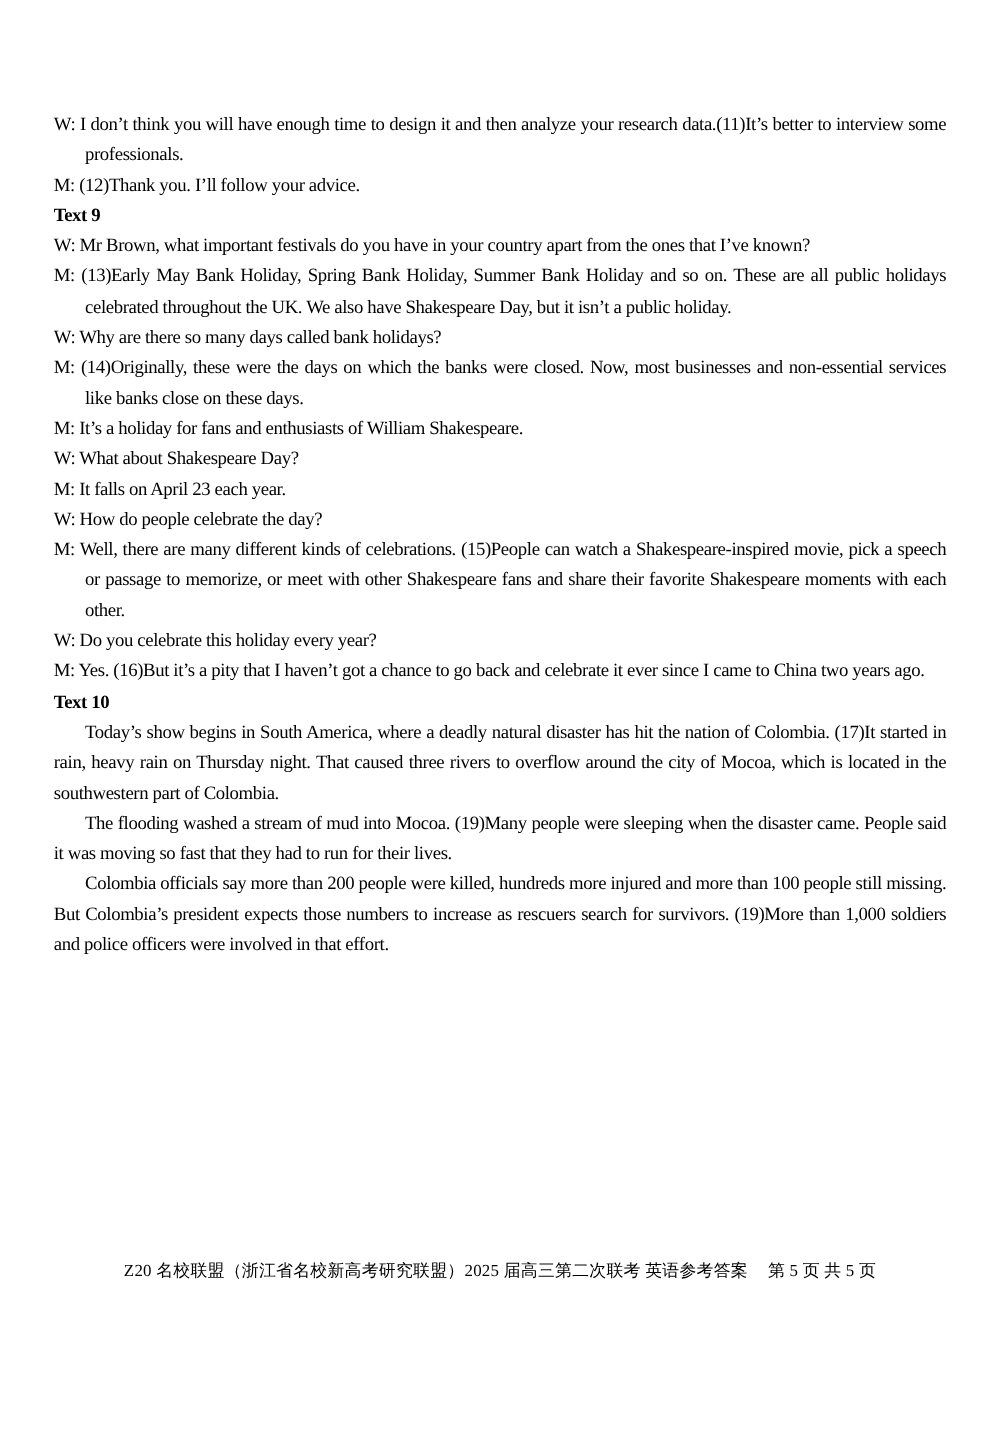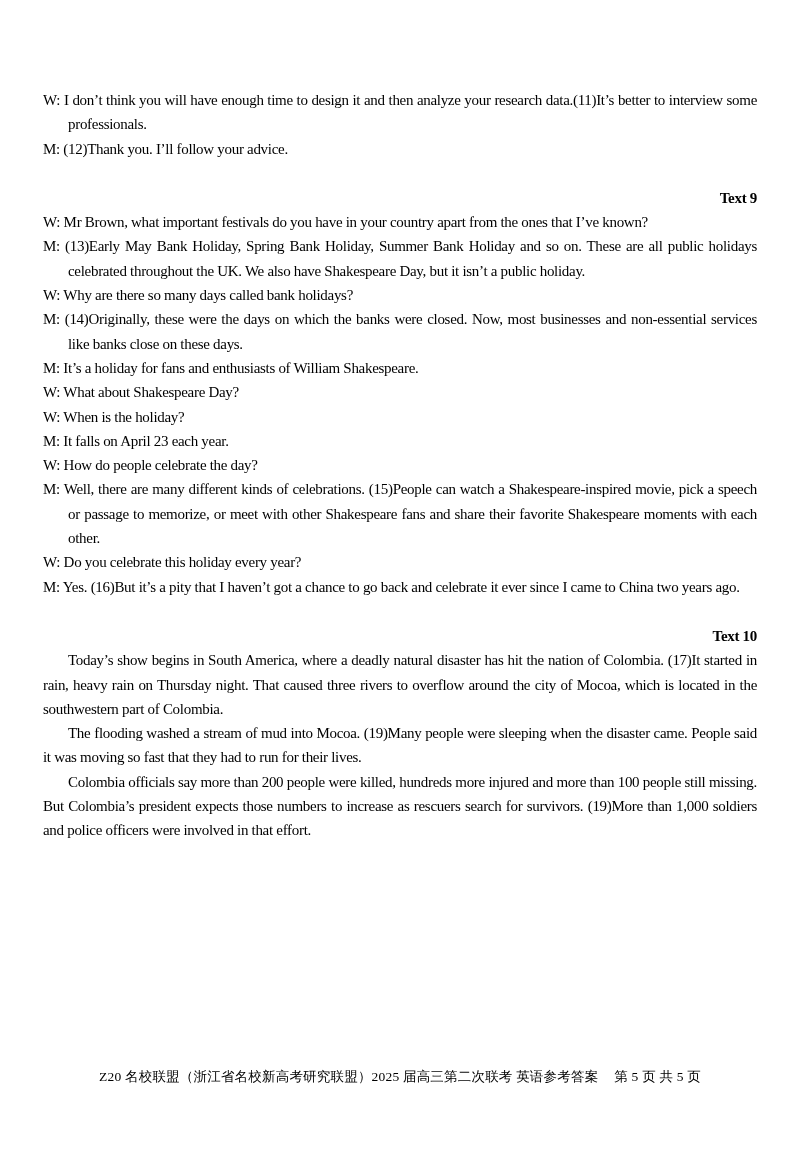--- a/index.html
+++ b/index.html
@@ -16,28 +16,28 @@
     position: absolute;
     left: 43px;
     top: 88px;
     width: 714px;
     font-size: 15px;
     line-height: 24.3px;
     letter-spacing: -0.3px;
   }
   .para { text-align: justify; margin: 0; }
   .para.dialogue { padding-left: 25px; text-indent: -25px; }
-  .para.heading { font-weight: bold; text-align: right; margin-top: 25px; }
+  .para.heading { font-weight: bold; text-align: left; }
   .para.body { text-indent: 25px; }
   .speaker { white-space: nowrap; }
   .footer {
     position: absolute;
     left: 0;
     right: 0;
-    top: 1068px;
+    top: 1008px;
     text-align: center;
     font-size: 13.5px;
     line-height: 18px;
     color: #000000;
     letter-spacing: 0.2px;
   }
   .footer .pageinfo { margin-left: 16px; }
 </style>
 </head>
 <body>
@@ -46,21 +46,20 @@
   <div class="content">
       <div class="para dialogue"><span class="speaker">W:</span> I don’t think you will have enough time to design it and then analyze your research data.(11)It’s better to interview some professionals.</div>
       <div class="para dialogue"><span class="speaker">M:</span> (12)Thank you. I’ll follow your advice.</div>
       <div class="para heading">Text 9</div>
       <div class="para dialogue"><span class="speaker">W:</span> Mr Brown, what important festivals do you have in your country apart from the ones that I’ve known?</div>
       <div class="para dialogue"><span class="speaker">M:</span> (13)Early May Bank Holiday, Spring Bank Holiday, Summer Bank Holiday and so on. These are all public holidays celebrated throughout the UK. We also have Shakespeare Day, but it isn’t a public holiday.</div>
       <div class="para dialogue"><span class="speaker">W:</span> Why are there so many days called bank holidays?</div>
       <div class="para dialogue"><span class="speaker">M:</span> (14)Originally, these were the days on which the banks were closed. Now, most businesses and non-essential services like banks close on these days.</div>
       <div class="para dialogue"><span class="speaker">M:</span> It’s a holiday for fans and enthusiasts of William Shakespeare.</div>
       <div class="para dialogue"><span class="speaker">W:</span> What about Shakespeare Day?</div>
-      <div class="para dialogue"><span class="speaker">W:</span> When is the holiday?</div>
       <div class="para dialogue"><span class="speaker">M:</span> It falls on April 23 each year.</div>
       <div class="para dialogue"><span class="speaker">W:</span> How do people celebrate the day?</div>
       <div class="para dialogue"><span class="speaker">M:</span> Well, there are many different kinds of celebrations. (15)People can watch a Shakespeare-inspired movie, pick a speech or passage to memorize, or meet with other Shakespeare fans and share their favorite Shakespeare moments with each other.</div>
       <div class="para dialogue"><span class="speaker">W:</span> Do you celebrate this holiday every year?</div>
       <div class="para dialogue"><span class="speaker">M:</span> Yes. (16)But it’s a pity that I haven’t got a chance to go back and celebrate it ever since I came to China two years ago.</div>
       <div class="para heading">Text 10</div>
       <div class="para body">Today’s show begins in South America, where a deadly natural disaster has hit the nation of Colombia. (17)It started in rain, heavy rain on Thursday night. That caused three rivers to overflow around the city of Mocoa, which is located in the southwestern part of Colombia.</div>
       <div class="para body">The flooding washed a stream of mud into Mocoa. (19)Many people were sleeping when the disaster came. People said it was moving so fast that they had to run for their lives.</div>
       <div class="para body">Colombia officials say more than 200 people were killed, hundreds more injured and more than 100 people still missing. But Colombia’s president expects those numbers to increase as rescuers search for survivors. (19)More than 1,000 soldiers and police officers were involved in that effort.</div>
     </div>

